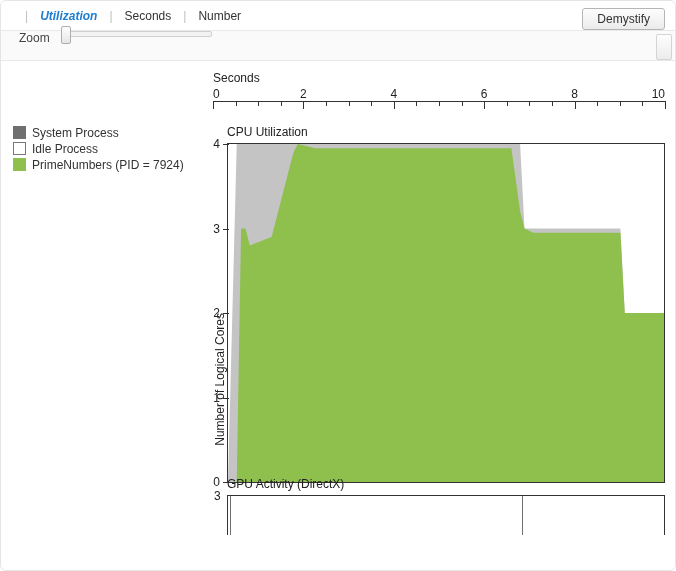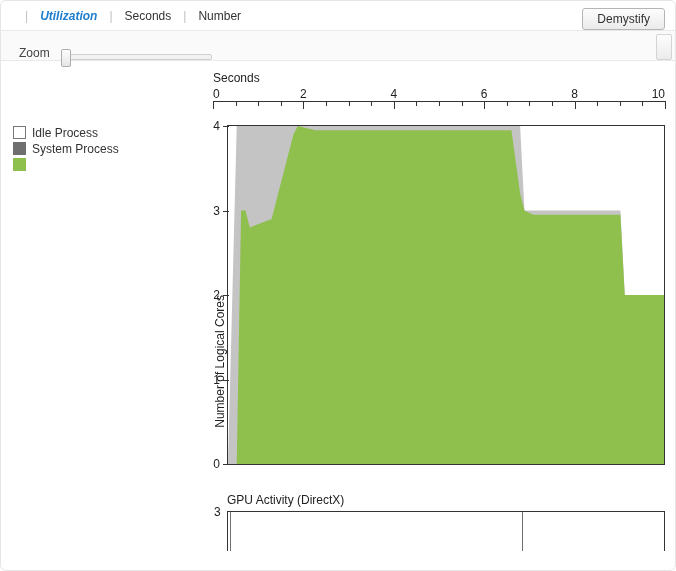--- a/index.html
+++ b/index.html
@@ -58,21 +58,21 @@
     border: 1px solid #b5b5b5;
     border-radius: 3px;
     font: inherit;
     color: #333;
     cursor: pointer;
     margin-top: 7px;
   }
   
   .zoomrow {
     display: flex;
-    align-items: flex-end;
+    align-items: flex-start;
     height: 30px;
     padding: 0 10px 0 18px;
     border-bottom: 1px solid #e9e9e9;
     background: #fafafa;
   }
   .zoom-label { color: #444; margin-right: 12px; }
   .zoom-track {
     position: relative;
     width: 150px;
     height: 6px;
@@ -230,21 +230,21 @@
     left: -8px;
     top: 50%;
     transform: translate(-100%, -50%) rotate(-90deg);
     transform-origin: right center;
     color: #222;
     white-space: nowrap;
   }
   
   .gpu-wrap {
     position: absolute;
-    top: 430px;
+    top: 414px;
     left: 0;
     right: 10px;
   }
   .gpu-title {
     color: #222;
     margin-left: 14px;
     margin-bottom: 4px;
   }
   .gpu-plot {
     position: relative;
@@ -293,29 +293,30 @@
       <div class="zoom-thumb"></div>
     </div>
   </div>
   <div class="scrollbar-v"></div>
 
   <div class="body">
 
     <div class="left-col">
       <div class="legend">
         <div class="legend-row">
+          <span class="swatch" style="background:#6f6f6f"></span>
+          <span>System Process</span>
+        </div>
+        <div class="legend-row">
           <span class="swatch border"></span>
           <span>Idle Process</span>
         </div>
         <div class="legend-row">
-          <span class="swatch" style="background:#6f6f6f"></span>
-          <span>System Process</span>
-        </div>
-        <div class="legend-row">
           <span class="swatch" style="background:#8fbf4d"></span>
+          <span>PrimeNumbers (PID = 7924)</span>
         </div>
       </div>
     </div>
 
     <div class="right-col">
 
       <span class="seconds-label">Seconds</span>
 
       <div class="x-ruler">
         <div class="axis-line"></div>
@@ -344,20 +345,21 @@
         <div class="x-tick-minor" style="left:55%"></div>
         <div class="x-tick-minor" style="left:65%"></div>
         <div class="x-tick-minor" style="left:70%"></div>
         <div class="x-tick-minor" style="left:75%"></div>
         <div class="x-tick-minor" style="left:85%"></div>
         <div class="x-tick-minor" style="left:90%"></div>
         <div class="x-tick-minor" style="left:95%"></div>
       </div>
 
       <div class="chart-wrap">
+        <div class="chart-title">CPU Utilization</div>
         <div class="plot">
           <span class="y-axis-label">Number of Logical Cores</span>
           <div class="y-ticks">
             <div class="y-tick" style="top:100%">
                 <span class="mk"></span>
                 <span class="lb">0</span>
               </div>
             <div class="y-tick" style="top:75%">
                 <span class="mk"></span>
                 <span class="lb">1</span>

